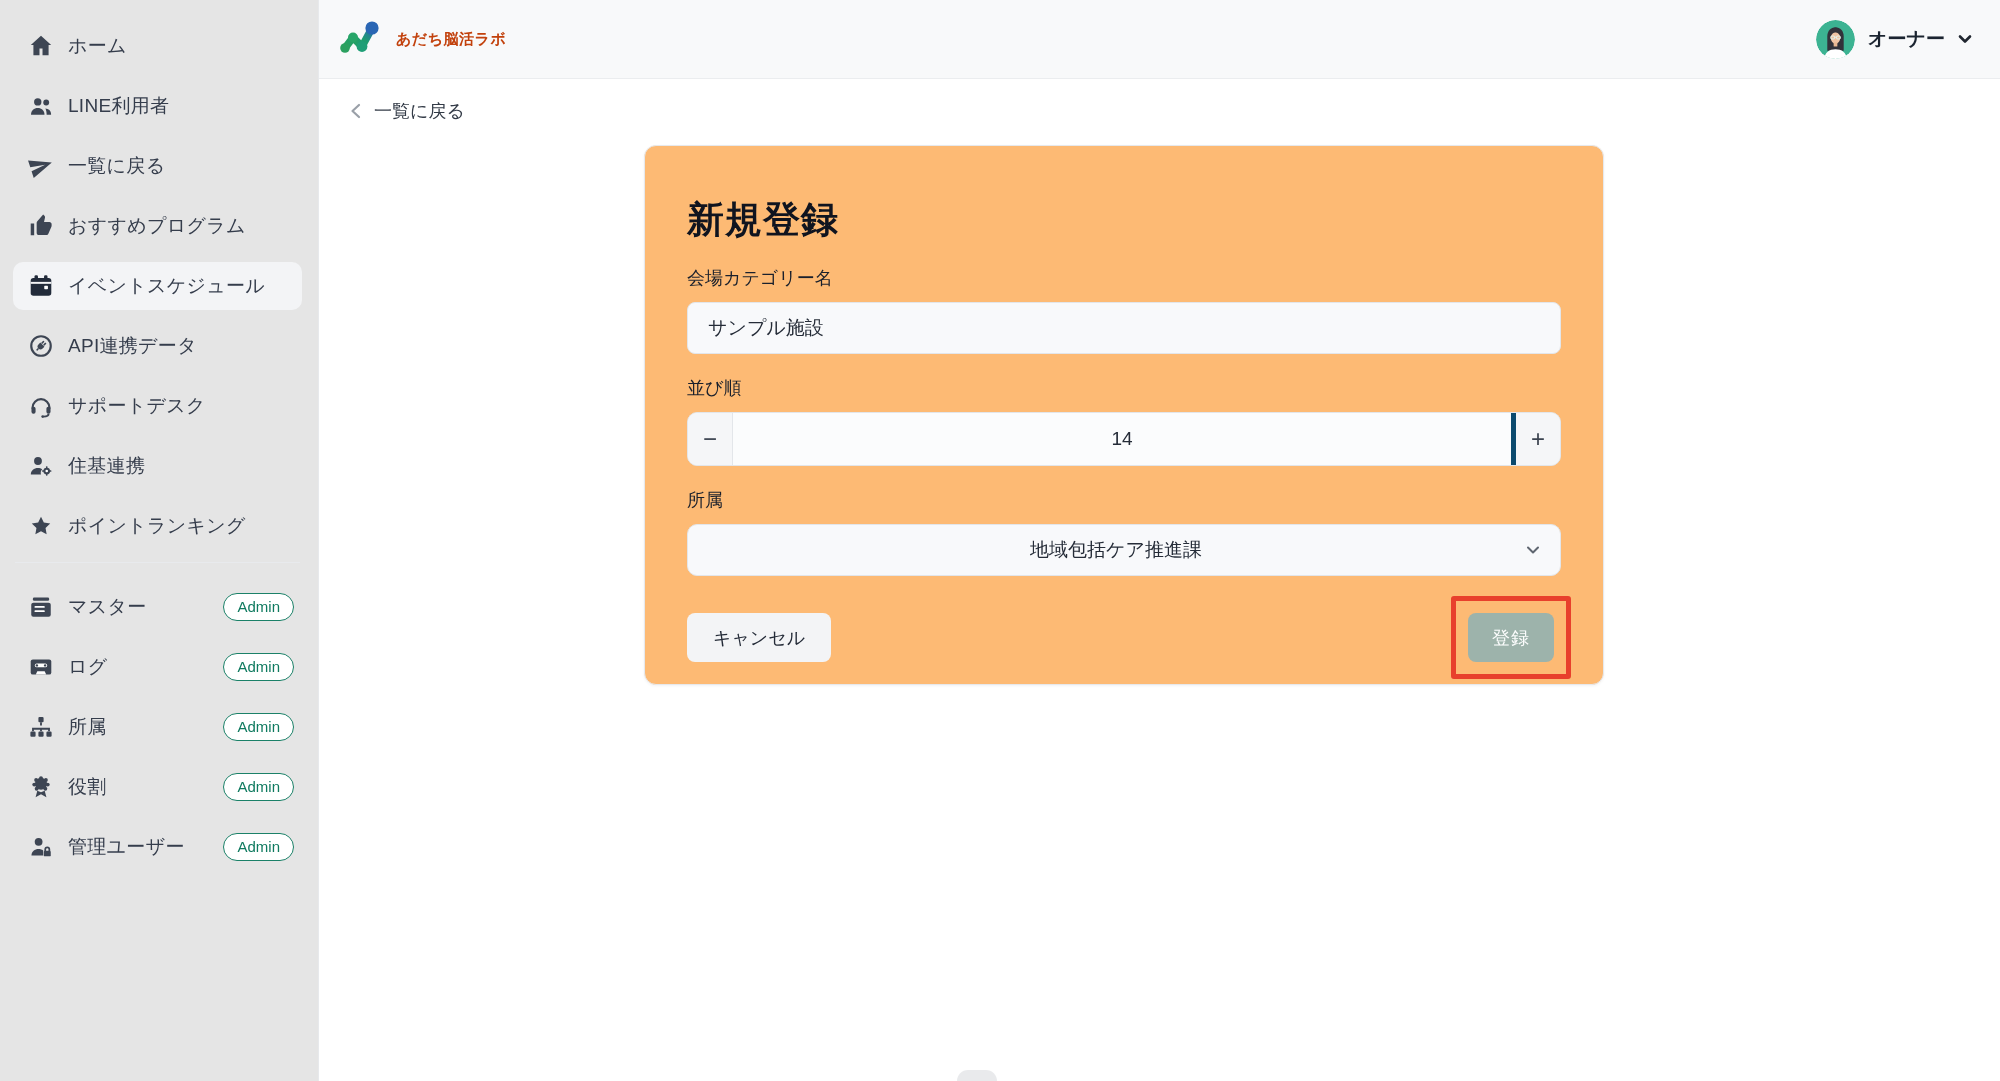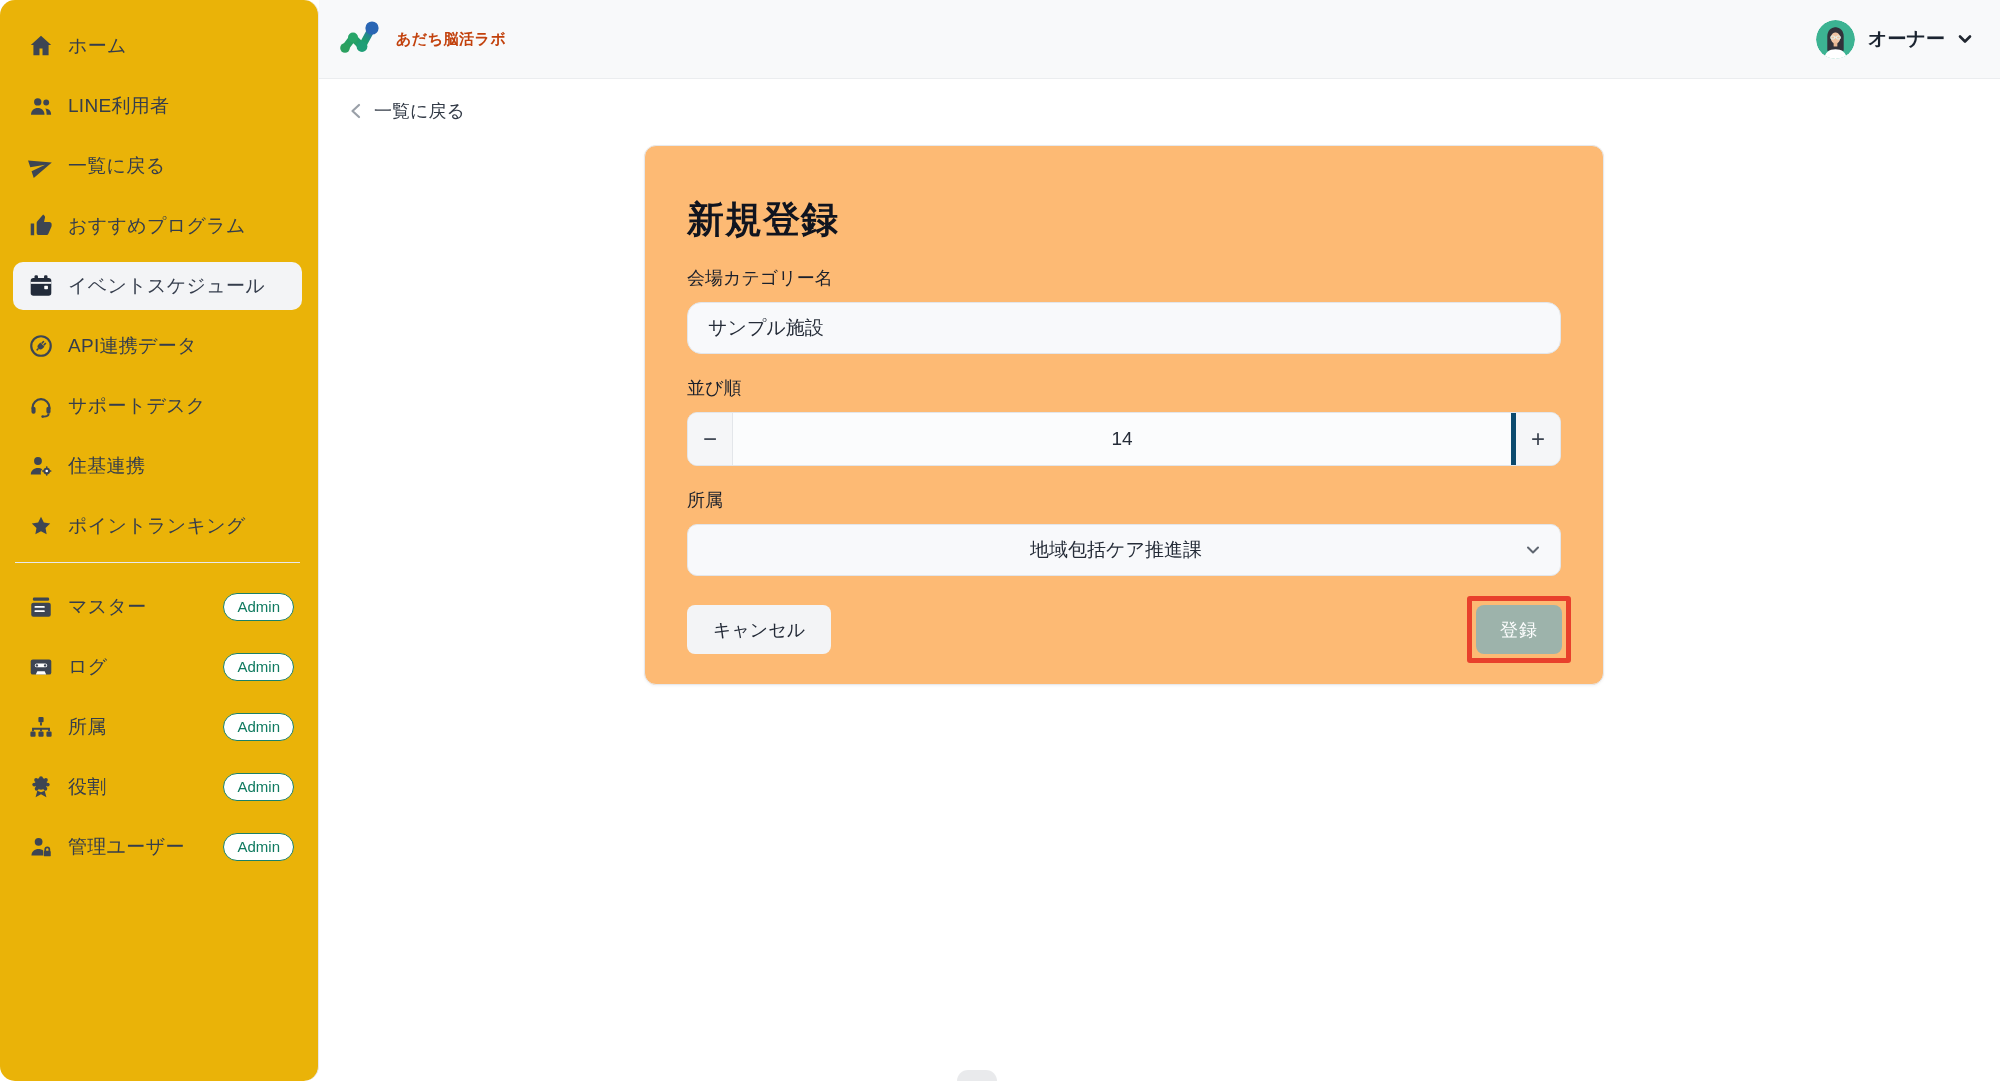--- a/index.html
+++ b/index.html
@@ -1,21 +1,21 @@
 <!DOCTYPE html>
 <html><head>
 <meta charset="utf-8">
 <style>
   html,body{margin:0;padding:0;background:#fff;}
   #app{position:relative;width:2000px;height:1081px;overflow:hidden;background:#ffffff;
        font-family:"Liberation Sans","DejaVu Sans",sans-serif;color:#1f2633;}
 
   
-  .sidebar{position:absolute;left:0;top:0;width:319px;height:1081px;background:#eab308;
-           border-right:1px solid #e7e9ec;box-sizing:border-box;padding:22px 16px 0 13px;z-index:3;border-radius:15px;}
+  .sidebar{position:absolute;left:0;top:0;width:319px;height:1081px;background:#e5e5e5;
+           border-right:1px solid #e7e9ec;box-sizing:border-box;padding:22px 16px 0 13px;z-index:3;}
   .nav-item{display:flex;align-items:center;height:48px;margin-bottom:12px;border-radius:10px;
             padding:0 8px 0 15px;cursor:pointer;box-sizing:border-box;}
   .nav-item.active{background:#f3f4f6;}
   .nav-icon{width:26px;height:26px;flex:0 0 26px;margin-right:14px;display:flex;align-items:center;justify-content:center;}
   .nav-icon svg{width:26px;height:26px;}
   .nav-label{font-size:19px;color:#353d4c;letter-spacing:.3px;white-space:nowrap;}
   .nav-divider{height:1px;background:#e8eaed;margin:10px 2px 20px 2px;border:none;}
   .admin-badge{margin-left:auto;font-size:15px;color:#0f7a5f;border:1.5px solid #1b8168;
                border-radius:999px;padding:3px 13px;line-height:1.3;background:#fff;}
 
@@ -34,35 +34,35 @@
   .back-link{position:absolute;left:347px;top:99px;display:flex;align-items:center;cursor:pointer;}
   .back-link .chev{margin-right:9px;display:flex;}
   .back-text{font-size:18px;color:#333b47;}
 
   .card{position:absolute;left:644px;top:145px;width:960px;height:540px;background:#fdba74;
         border:1px solid #e7e9ec;border-radius:12px;box-sizing:border-box;
         box-shadow:0 1px 3px rgba(16,24,40,.05);padding:0 42px;}
   .card h1{margin:50px 0 0 0;font-size:37px;line-height:48px;font-weight:800;color:#10141f;letter-spacing:1px;}
   .field-label{margin-top:22px;font-size:18px;color:#1a202c;line-height:25px;}
   .text-input{margin-top:11px;width:100%;height:52px;box-sizing:border-box;background:#f8f9fb;
-              border:1px solid #e3e6ea;border-radius:14px;padding:0 20px;font-size:19px;color:#252c38;
+              border:1px solid #e3e6ea;border-radius:8px;padding:0 20px;font-size:19px;color:#252c38;
               font-family:inherit;outline:none;display:block;}
   .stepper{margin-top:11px;height:52px;display:flex;border:1px solid #e3e6ea;border-radius:10px;
            overflow:hidden;background:#f5f6f8;}
   .step-btn{width:44px;border:none;background:#f5f6f8;font-size:24px;color:#3b4350;cursor:pointer;
             display:flex;align-items:center;justify-content:center;padding:0;font-family:inherit;}
   .step-value{flex:1;border:none;border-left:1px solid #e3e6ea;border-right:5px solid #0c4a6e;
               background:#fbfcfd;text-align:center;font-size:19px;color:#252c38;font-family:inherit;outline:none;}
   .select-box{margin-top:11px;height:52px;box-sizing:border-box;background:#f8f9fb;border:1px solid #e3e6ea;
               border-radius:10px;display:flex;align-items:center;padding:0 18px 0 20px;cursor:pointer;text-align:center;}
   .select-value{font-size:19px;color:#252c38;flex:1;}
   .actions{margin-top:20px;margin-right:-10px;display:flex;justify-content:space-between;align-items:center;}
   .btn-cancel{height:49px;padding:0 26px;background:#f3f4f6;color:#242b38;border:none;border-radius:8px;
               font-size:18px;cursor:pointer;font-family:inherit;}
-  .annotation-box{margin-left:28px;border:5px solid #e8402c;border-radius:3px;padding:4px;}
+  .annotation-box{margin-left:28px;border:5px solid #e8402c;border-radius:3px;padding:12px;}
   .btn-submit{height:49px;padding:0 24px;background:#9db3ab;color:#fcfdfd;border:none;border-radius:8px;
               font-size:18px;cursor:pointer;font-family:inherit;letter-spacing:1px;}
   .bottom-dot{position:absolute;left:957px;top:1070px;width:40px;height:22px;border-radius:11px;
               background:#99a0a8;opacity:.22;}
   .ic{fill:#3d4553;}
   .ic-stroke{fill:none;stroke:#3d4553;}
 </style>
 </head>
 <body>
 

